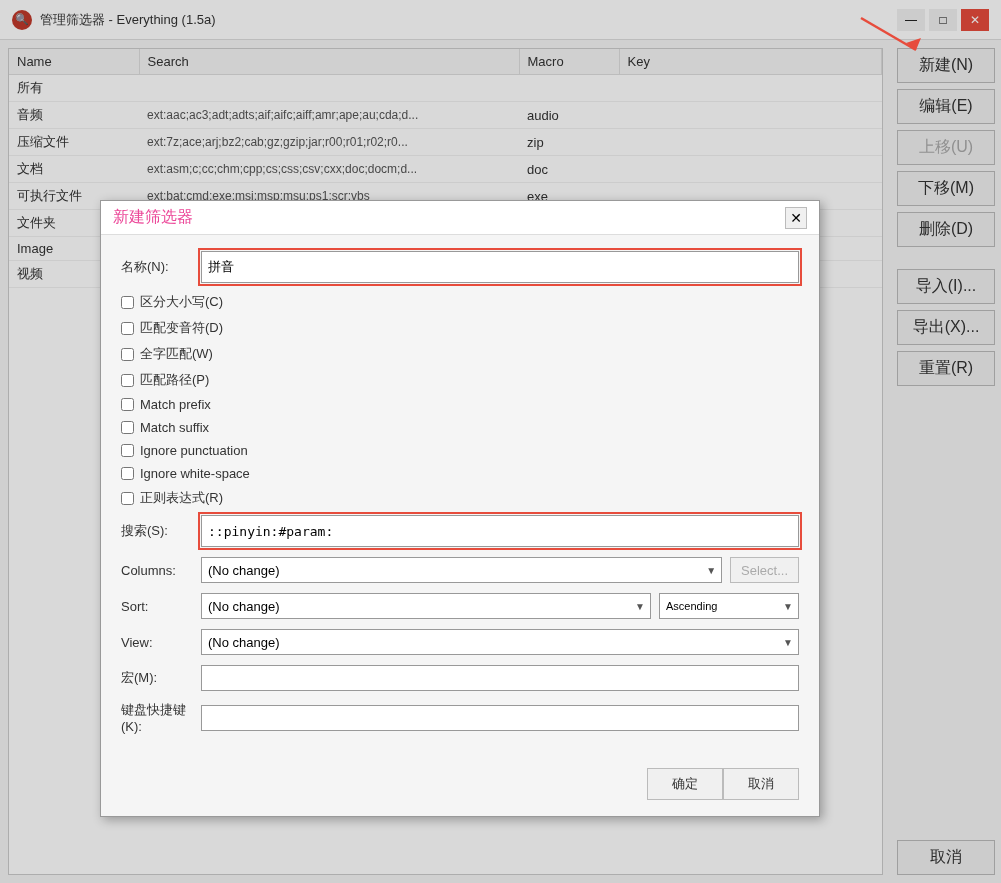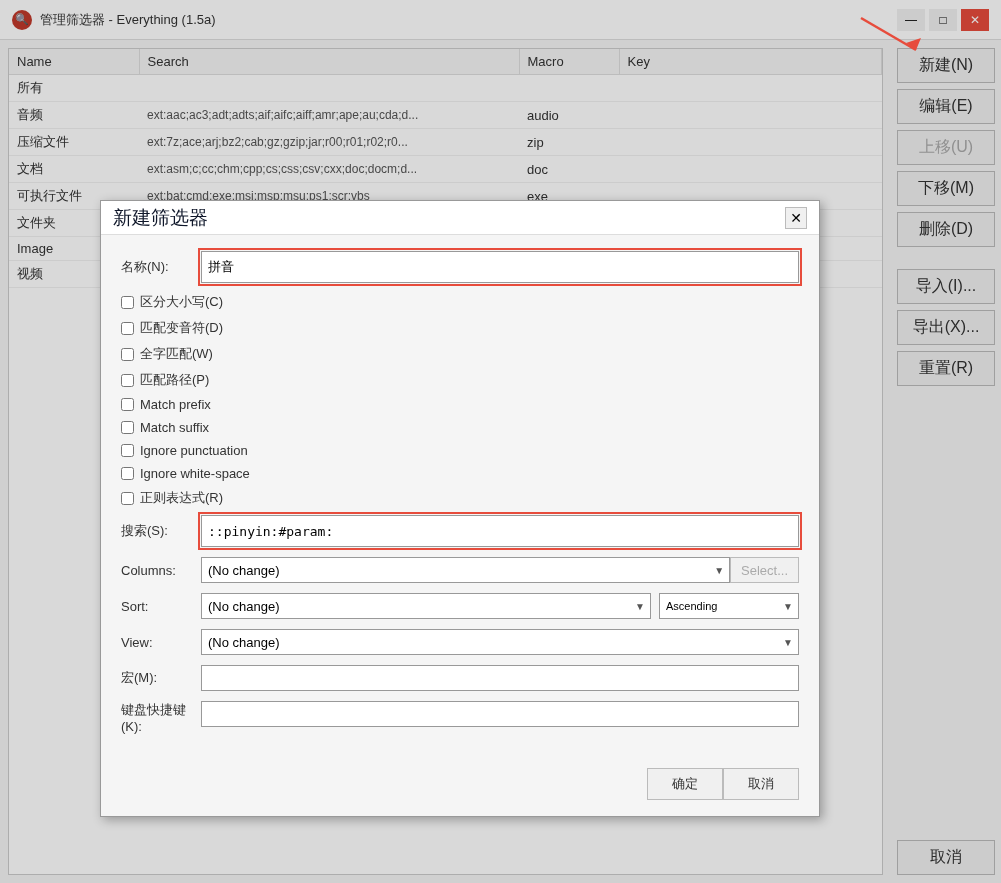--- a/index.html
+++ b/index.html
@@ -141,22 +141,22 @@
     .dialog-title-bar {
       background: #fff;
       padding: 8px 12px;
       display: flex;
       align-items: center;
       justify-content: space-between;
       border-bottom: 1px solid #ddd;
       height: 34px;
     }
     .dialog-title-text {
-      font-size: 19px;
-      color: #0f172a;
+      font-size: 16px;
+      color: #ec4899;
       font-weight: normal;
     }
     .dialog-close-btn {
       width: 22px; height: 22px;
       border: 1px solid #bbb;
       background: #f0f0f0;
       cursor: pointer;
       display: flex; align-items: center; justify-content: center;
       font-size: 14px;
     }
@@ -227,20 +227,21 @@
     }
     .select-arrow {
       position: absolute;
       right: 6px; top: 50%;
       transform: translateY(-50%);
       pointer-events: none;
       font-size: 10px;
       color: #555;
     }
     .select-btn {
+      margin-left: 8px;
       padding: 0 10px;
       background: #f0f0f0;
       border: 1px solid #bbb;
       cursor: pointer;
       font-size: 13px;
       font-family: "Microsoft YaHei", Arial, sans-serif;
       color: #aaa;
       height: 26px;
     }
 
@@ -327,20 +328,21 @@
       padding: 4px 6px;
       border: 1px solid #999;
       background: #fff;
       font-size: 13px;
       font-family: "Microsoft YaHei", Arial, sans-serif;
       height: 26px;
     }
 
     .shortcut-row {
       display: flex;
+      align-items: center;
       margin-bottom: 14px;
     }
     .shortcut-label {
       width: 80px;
       color: #333;
       flex-shrink: 0;
     }
     .shortcut-input {
       flex: 1;
       padding: 4px 6px;

